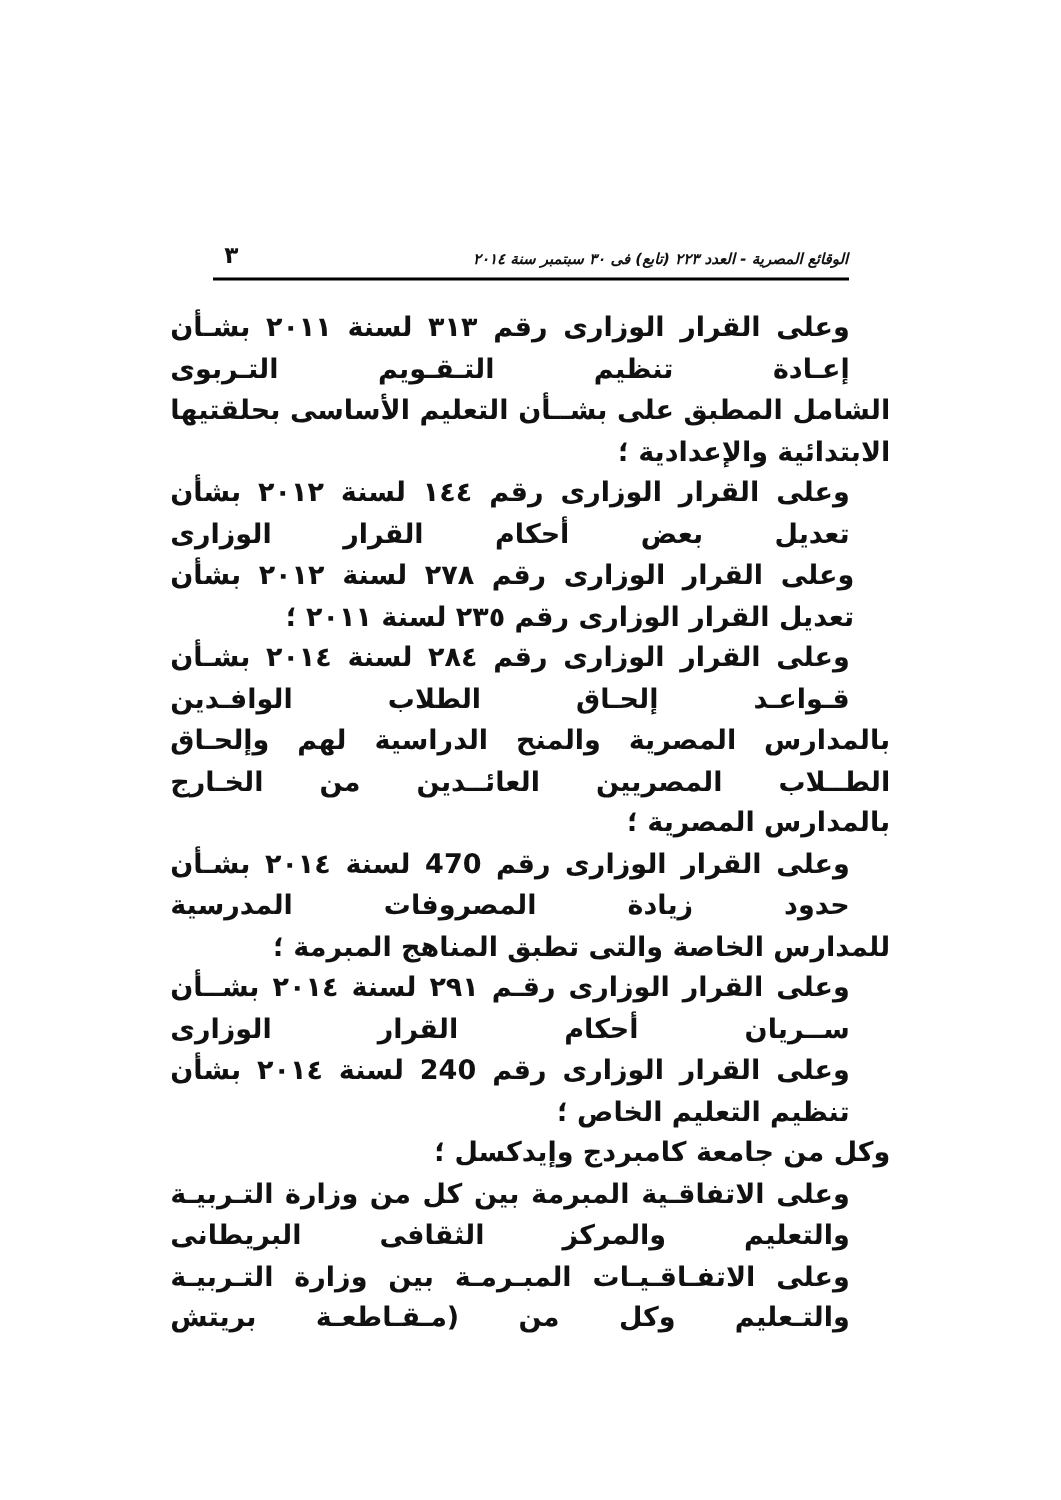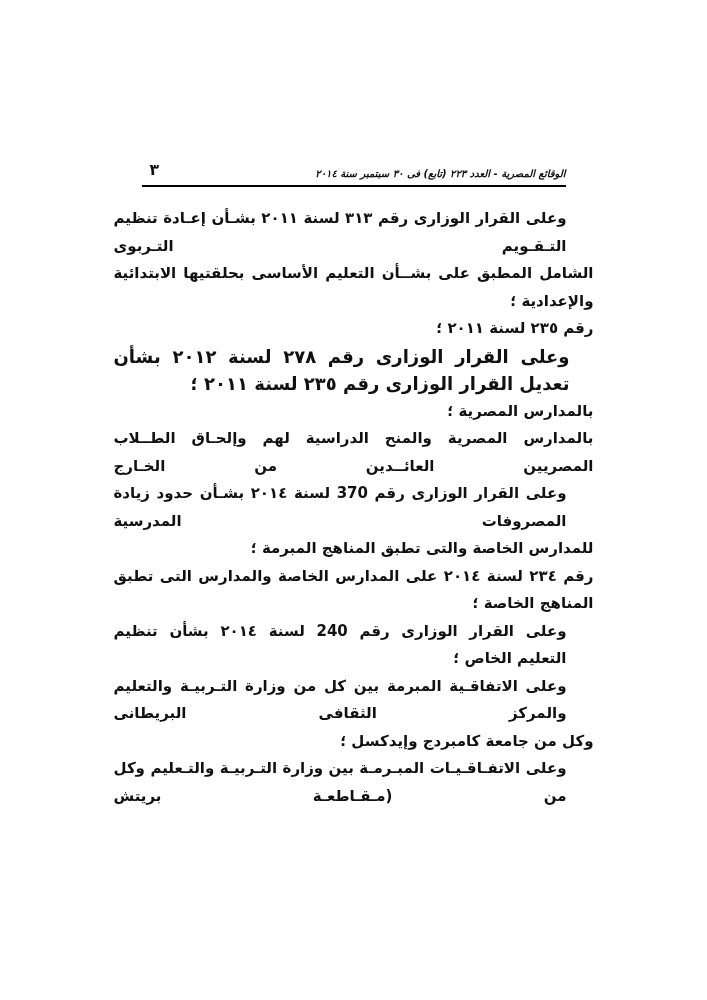--- a/index.html
+++ b/index.html
@@ -35,21 +35,21 @@
     font-weight: bold;
     padding-left: 8px;
   }
   .doc-body {
     width: 480px;
     margin: 18px auto 0 auto;
   }
   .para { margin: 0; }
   .line {
     direction: rtl;
-    font-size: 15px;
+    font-size: 18px;
     font-weight: bold;
     line-height: 27.5px;
     text-align: justify;
     text-align-last: justify;
     white-space: normal;
   }
   .line.last { text-align-last: right; }
   .line.first { padding-right: 27px; }
   .para.small .line { font-size: 18px; }
   .para.small .line.first { padding-right: 24px; }
@@ -64,41 +64,42 @@
     <div class="page-number">٣</div>
   </div>
 
   <div class="doc-body">
 
   <div class="para">
         <div class="line first">وعلى القرار الوزارى رقم ٣١٣ لسنة ٢٠١١ بشـأن إعـادة تنظيم التـقـويم التـربوى</div>
         <div class="line last">الشامل المطبق على بشــأن التعليم الأساسى بحلقتيها الابتدائية والإعدادية ؛</div>
       </div>
       <div class="para">
-        <div class="line last">رقم ٢٣٥ لسنة ٢٠١١ ؛</div>
+        <div class="line first">وعلى القرار الوزارى رقم ١٤٤ لسنة ٢٠١٢ بشأن تعديل بعض أحكام القرار الوزارى</div>
       </div>
       <div class="para small">
         <div class="line first last">وعلى القرار الوزارى رقم ٢٧٨ لسنة ٢٠١٢ بشأن تعديل القرار الوزارى رقم ٢٣٥ لسنة ٢٠١١ ؛</div>
       </div>
       <div class="para">
+        <div class="line first">وعلى القرار الوزارى رقم ٢٨٤ لسنة ٢٠١٤ بشـأن قـواعـد إلحـاق الطلاب الوافـدين</div>
+        <div class="line">بالمدارس المصرية والمنح الدراسية لهم وإلحـاق الطــلاب المصريين العائــدين من الخـارج</div>
         <div class="line last">بالمدارس المصرية ؛</div>
-        <div class="line">بالمدارس المصرية والمنح الدراسية لهم وإلحـاق الطــلاب المصريين العائــدين من الخـارج</div>
       </div>
       <div class="para">
-        <div class="line first">وعلى القرار الوزارى رقم 370 لسنة ٢٠١٤ بشـأن حدود زيادة المصروفات المدرسية</div>
+        <div class="line first">وعلى القرار الوزارى رقم 470 لسنة ٢٠١٤ بشـأن حدود زيادة المصروفات المدرسية</div>
         <div class="line last">للمدارس الخاصة والتى تطبق المناهج المبرمة ؛</div>
       </div>
       <div class="para">
-        <div class="line last">رقم ٢٣٤ لسنة ٢٠١٤ على المدارس الخاصة والمدارس التى تطبق المناهج الخاصة ؛</div>
+        <div class="line first">وعلى القرار الوزارى رقـم ٢٩١ لسنة ٢٠١٤ بشــأن ســريان أحكام القرار الوزارى</div>
       </div>
       <div class="para">
         <div class="line first last">وعلى القرار الوزارى رقم 240 لسنة ٢٠١٤ بشأن تنظيم التعليم الخاص ؛</div>
       </div>
       <div class="para">
+        <div class="line last">وكل من جامعة كامبردج وإيدكسل ؛</div>
         <div class="line first">وعلى الاتفاقـية المبرمة بين كل من وزارة التـربيـة والتعليم والمركز الثقافى البريطانى</div>
-        <div class="line last">وكل من جامعة كامبردج وإيدكسل ؛</div>
       </div>
       <div class="para">
         <div class="line first">وعلى الاتفـاقـيـات المبـرمـة بين وزارة التـربيـة والتـعليم وكل من (مـقـاطعـة بريتش</div>
       </div>
     </div>
 
 </div>
 
 </body></html>

